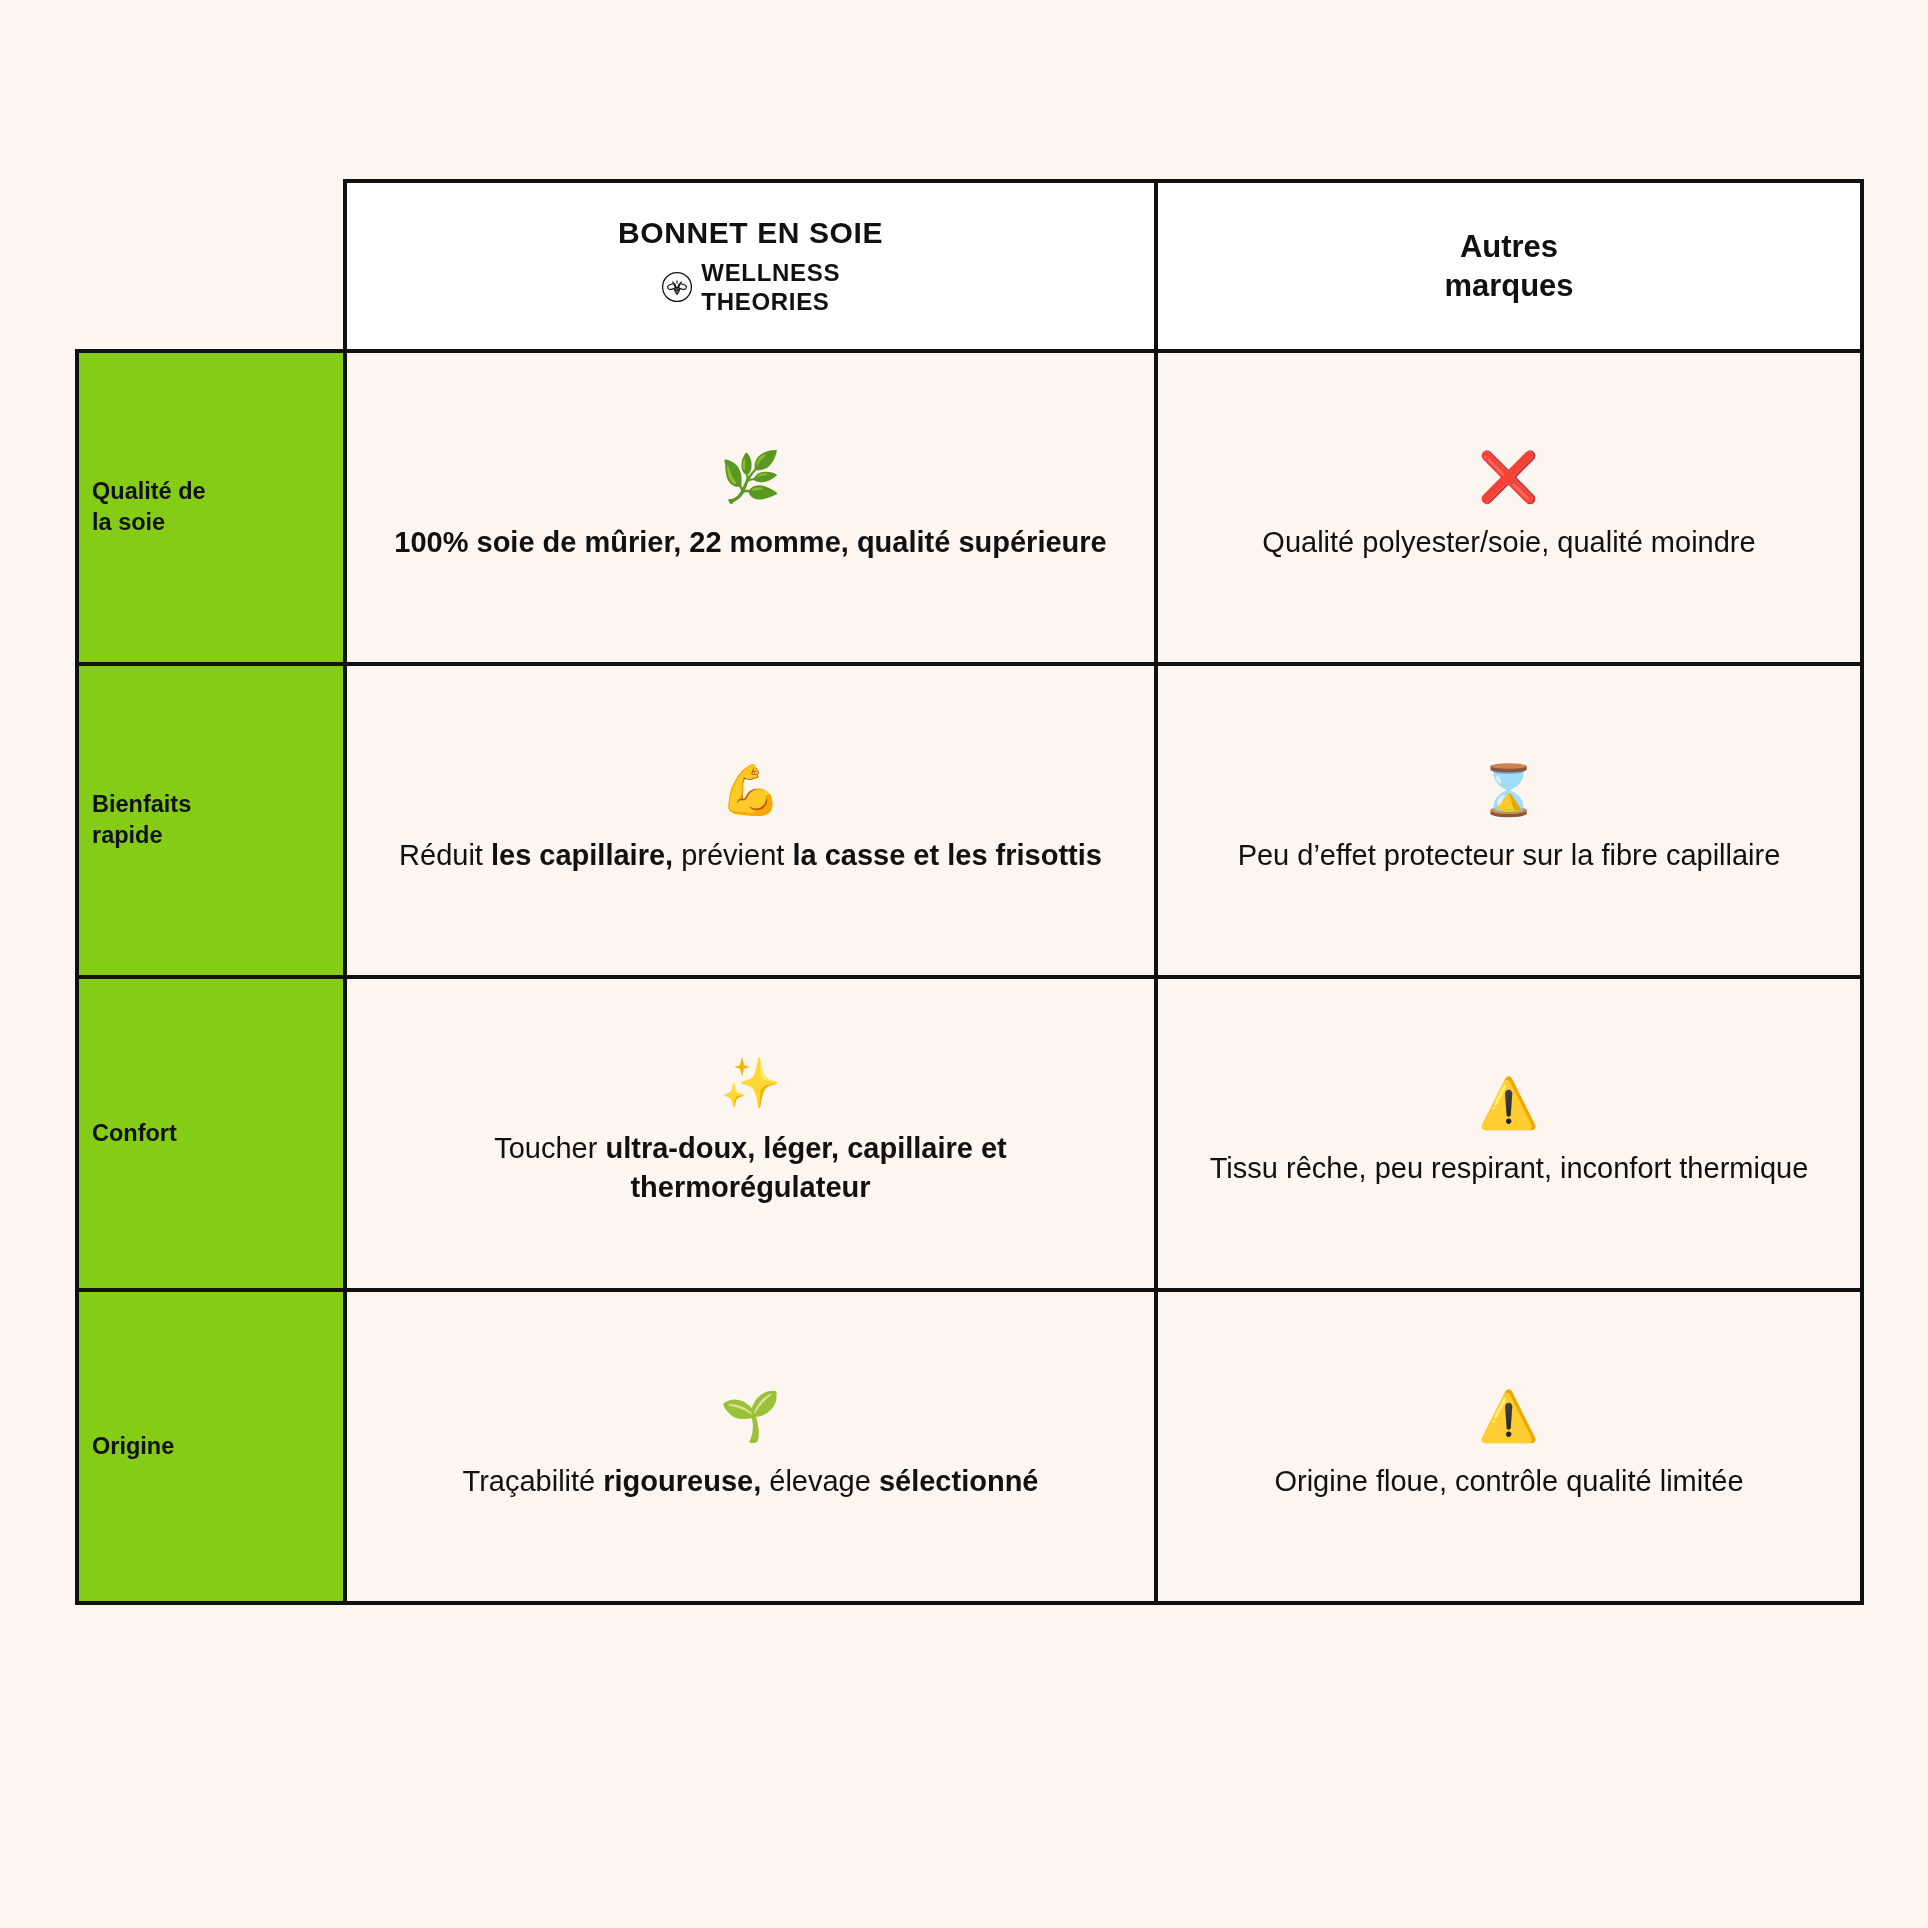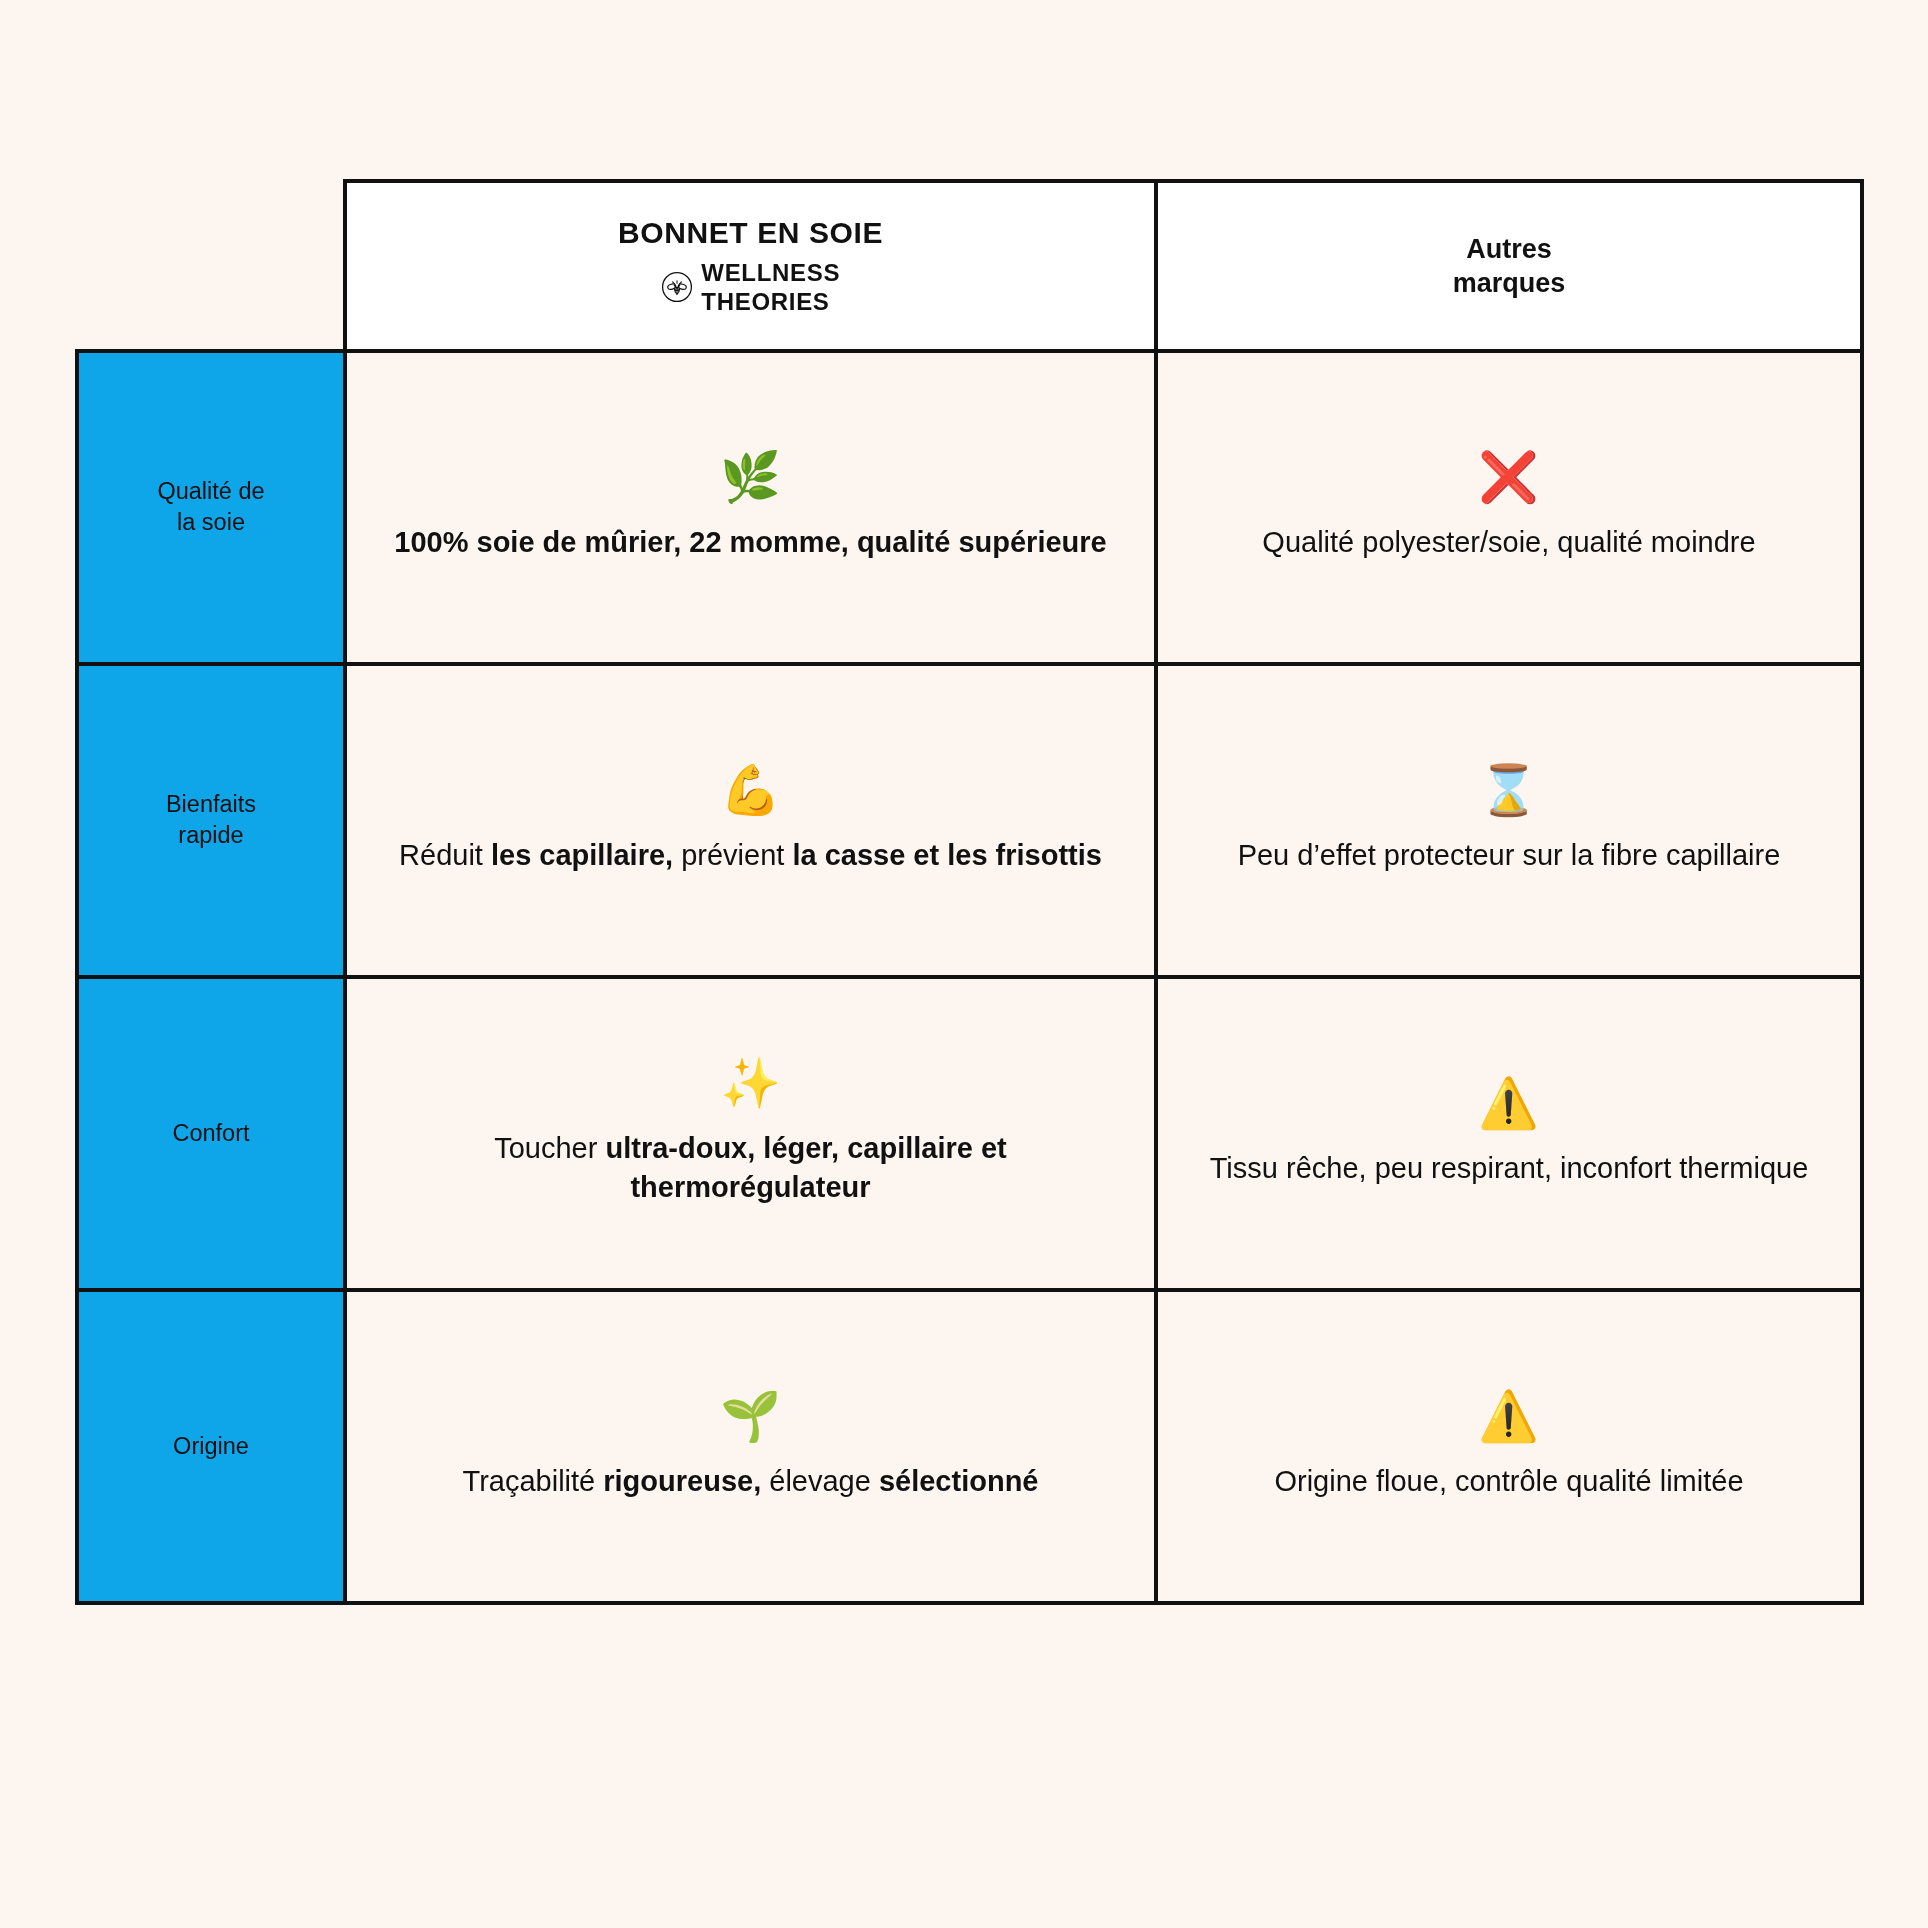--- a/index.html
+++ b/index.html
@@ -75,34 +75,34 @@
   }
   .brand-sub {
     font-size: 24px;
     font-weight: 700;
     letter-spacing: 0.7px;
     line-height: 1.22;
     text-align: left;
   }
 
   .other-title {
-    font-size: 27px;
+    font-size: 31px;
     font-weight: 700;
     line-height: 1.26;
   }
   .other-title span { display: block; }
 
   
   .cmp-table td.label-cell {
-    background: #0ea5e9;
+    background: #84cc16;
     border: 4.7px solid #111111;
-    text-align: center;
+    text-align: left;
     vertical-align: middle;
     font-size: 23.5px;
-    font-weight: 400;
+    font-weight: 700;
     line-height: 1.32;
     padding: 11.3px 13px;
     height: 275px;
   }
   .cmp-table td.label-cell span { display: block; }
 
   .cmp-table td.data-cell {
     background: #FDF6F0;
     border: 4.7px solid #111111;
     text-align: center;

